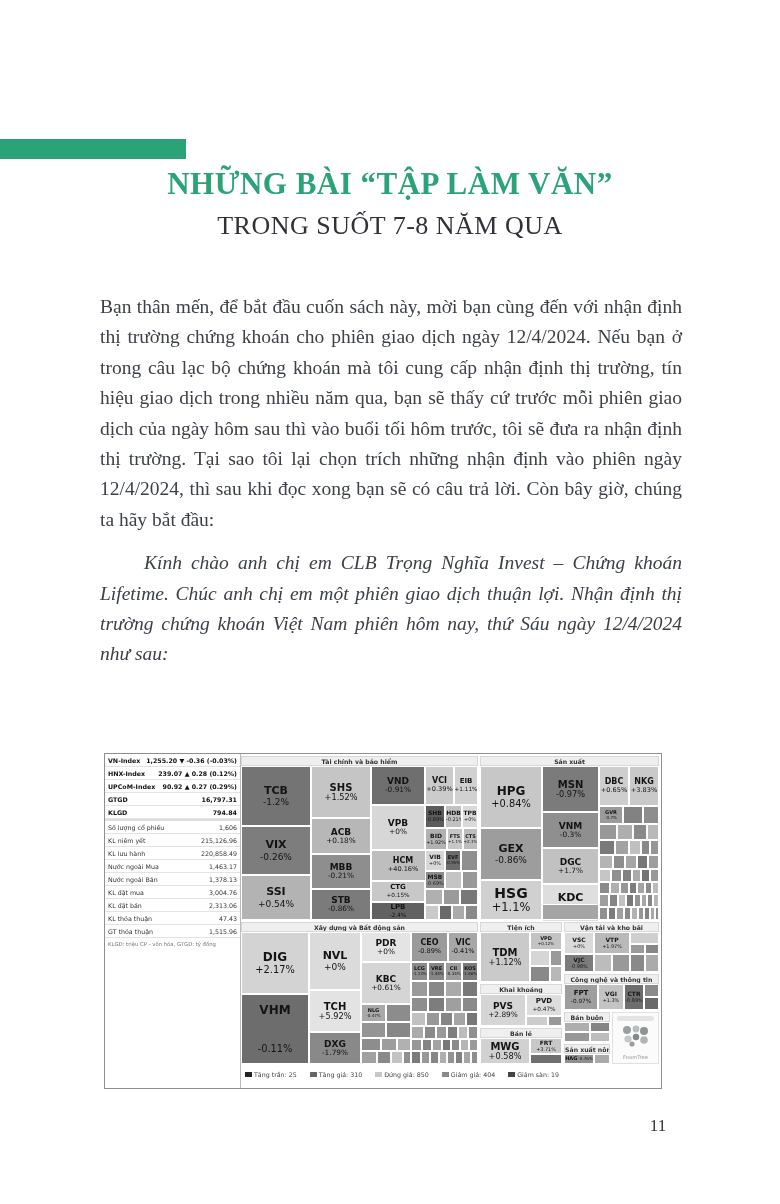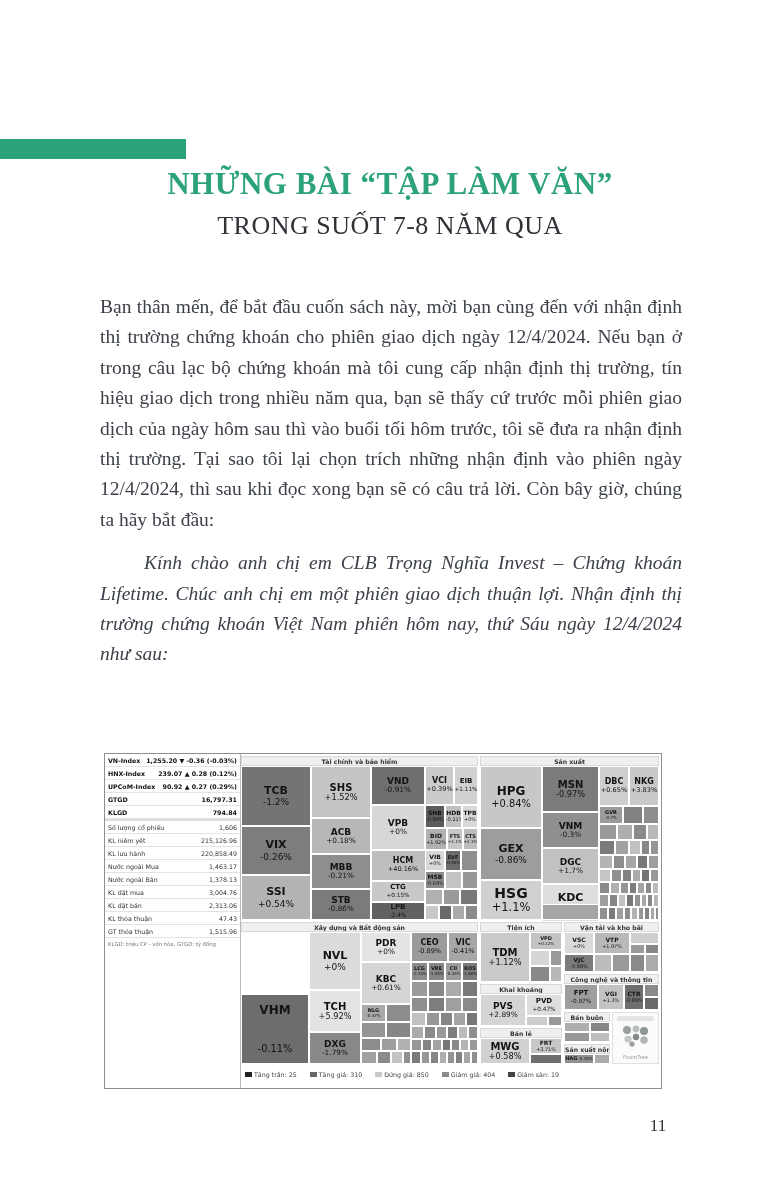--- a/index.html
+++ b/index.html
@@ -355,20 +355,24 @@
             <div class="tile" style="left: 151px; top: 141px; width: 7px; height: 13px; background: rgb(178, 178, 178);"></div>
             <div class="tile" style="left: 158px; top: 141px; width: 6px; height: 13px; background: rgb(150, 150, 150);"></div>
             <div class="tile" style="left: 164px; top: 141px; width: 6px; height: 13px; background: rgb(132, 132, 132);"></div>
             <div class="tile" style="left: 170px; top: 141px; width: 5px; height: 13px; background: rgb(169, 169, 169);"></div>
             <div class="tile" style="left: 175px; top: 141px; width: 4px; height: 13px; background: rgb(142, 142, 142);"></div>
           </div>
         </div>
         <div class="sector" style="left: 0px; top: 168px; width: 237px; height: 142px;">
           <div class="sec-h">Xây dựng và Bất động sản</div>
           <div class="sec-b">
+            <div class="tile" style="left: 0px; top: 0px; width: 68px; height: 62px; background: rgb(211, 211, 211); font-size: 12px;">
+              <span class="tk">DIG</span>
+              <span class="ch">+2.17%</span>
+            </div>
             <div class="tile" style="left: 0px; top: 62px; width: 68px; height: 70px; background: rgb(109, 109, 109); font-size: 12px; gap: 26px;">
               <span class="tk">VHM</span>
               <span class="ch">-0.11%</span>
             </div>
             <div class="tile" style="left: 68px; top: 0px; width: 52px; height: 58px; background: rgb(219, 219, 219); font-size: 11px;">
               <span class="tk">NVL</span>
               <span class="ch">+0%</span>
             </div>
             <div class="tile" style="left: 68px; top: 58px; width: 52px; height: 42px; background: rgb(227, 227, 227); font-size: 10px;">
               <span class="tk">TCH</span>

